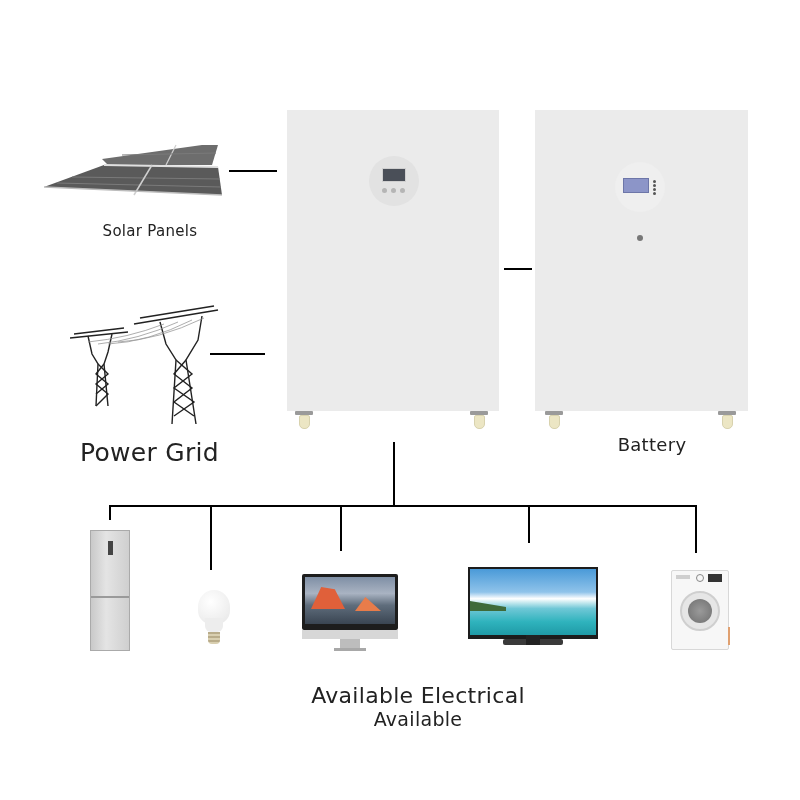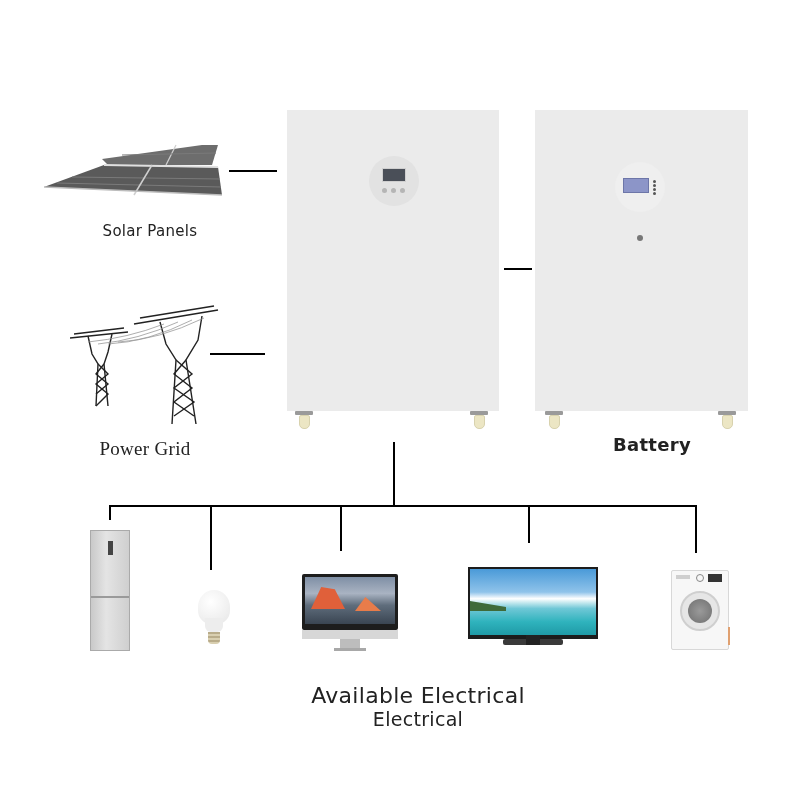--- a/index.html
+++ b/index.html
@@ -48,21 +48,21 @@
     <path d="M134,14 L130,38 L118,58 L128,122"></path>
     <path d="M108,58 L124,72 L106,86 L126,100 L106,114"></path>
     <path d="M118,58 L106,72 L124,86 L106,100 L126,114"></path>
 
     <path d="M20,40 Q60,36 96,22" stroke="#999" stroke-width="0.8"></path>
     <path d="M30,42 Q70,38 110,20" stroke="#999" stroke-width="0.8"></path>
     <path d="M40,42 Q80,40 124,18" stroke="#999" stroke-width="0.8"></path>
     <path d="M50,40 Q90,38 136,16" stroke="#999" stroke-width="0.8"></path>
   </svg>
 </div>
-<div class="label" style="left:80px;top:438px;width:130px;font-size:19px;font-family:Liberation Serif, serif;">Power Grid</div>
+<div class="label" style="left:80px;top:438px;width:130px;font-size:25px;">Power Grid</div>
 <div class="line" style="left:210px;top:353px;width:55px;height:2px;"></div>
 
 <div class="cabinet" style="left:287px;top:110px;width:212px;height:301px;">
   <div class="abs" style="left:82px;top:46px;width:50px;height:50px;border-radius:50%;background:#e2e2e2;">
     <div class="abs" style="left:13px;top:12px;width:24px;height:14px;background:#4a4f58;border:1px solid #cfcfcf;"></div>
     <div class="abs" style="left:13px;top:32px;width:5px;height:5px;border-radius:50%;background:#b5b5b5;"></div>
     <div class="abs" style="left:22px;top:32px;width:5px;height:5px;border-radius:50%;background:#b5b5b5;"></div>
     <div class="abs" style="left:31px;top:32px;width:5px;height:5px;border-radius:50%;background:#b5b5b5;"></div>
   </div>
 </div>
@@ -88,21 +88,21 @@
   <div class="abs" style="left:102px;top:125px;width:6px;height:6px;border-radius:50%;background:#777;"></div>
 </div>
 <div class="wheel" style="left:545px;top:411px;">
     <div class="bracket"></div>
     <div class="roller"></div>
   </div>
 <div class="wheel" style="left:718px;top:411px;">
     <div class="bracket"></div>
     <div class="roller"></div>
   </div>
-<div class="label" style="left:600px;top:434px;width:104px;font-size:18px;font-weight:bold;">Battery</div>
+<div class="label" style="left:600px;top:434px;width:104px;font-size:18px;">Battery</div>
 
 <div class="line" style="left:393px;top:442px;width:2px;height:64px;"></div>
 <div class="line" style="left:109px;top:505px;width:588px;height:2px;"></div>
 <div class="line" style="left:109px;top:505px;width:2px;height:15px;"></div>
 <div class="line" style="left:210px;top:505px;width:2px;height:65px;"></div>
 <div class="line" style="left:340px;top:505px;width:2px;height:46px;"></div>
 <div class="line" style="left:528px;top:505px;width:2px;height:38px;"></div>
 <div class="line" style="left:695px;top:505px;width:2px;height:48px;"></div>
 
 <div class="abs" style="left:90px;top:530px;width:40px;height:121px;background:linear-gradient(90deg,#c9c9c9,#e4e4e4 40%,#cfcfcf);border:1px solid #aaa;">
@@ -141,13 +141,13 @@
   <div class="abs" style="left:4px;top:4px;width:14px;height:4px;background:#cfcfcf;"></div>
   <div class="abs" style="left:24px;top:3px;width:8px;height:8px;border-radius:50%;border:1.5px solid #888;"></div>
   <div class="abs" style="left:36px;top:3px;width:14px;height:8px;background:#333;"></div>
   <div class="abs" style="left:8px;top:20px;width:40px;height:40px;border-radius:50%;background:#e6e6e6;border:2px solid #cfcfcf;">
     <div class="abs" style="left:6px;top:6px;width:24px;height:24px;border-radius:50%;background:radial-gradient(circle,#9a9a9a,#6f6f6f);"></div>
   </div>
   <div class="abs" style="left:56px;top:56px;width:2px;height:18px;background:#e0a070;"></div>
 </div>
 
 <div class="label" style="left:300px;top:683px;width:236px;font-size:22px;">Available Electrical</div>
-<div class="label" style="left:300px;top:708px;width:236px;font-size:19px;">Electrical</div>
+<div class="label" style="left:300px;top:708px;width:236px;font-size:19px;">Available</div>
 
 </body></html>

